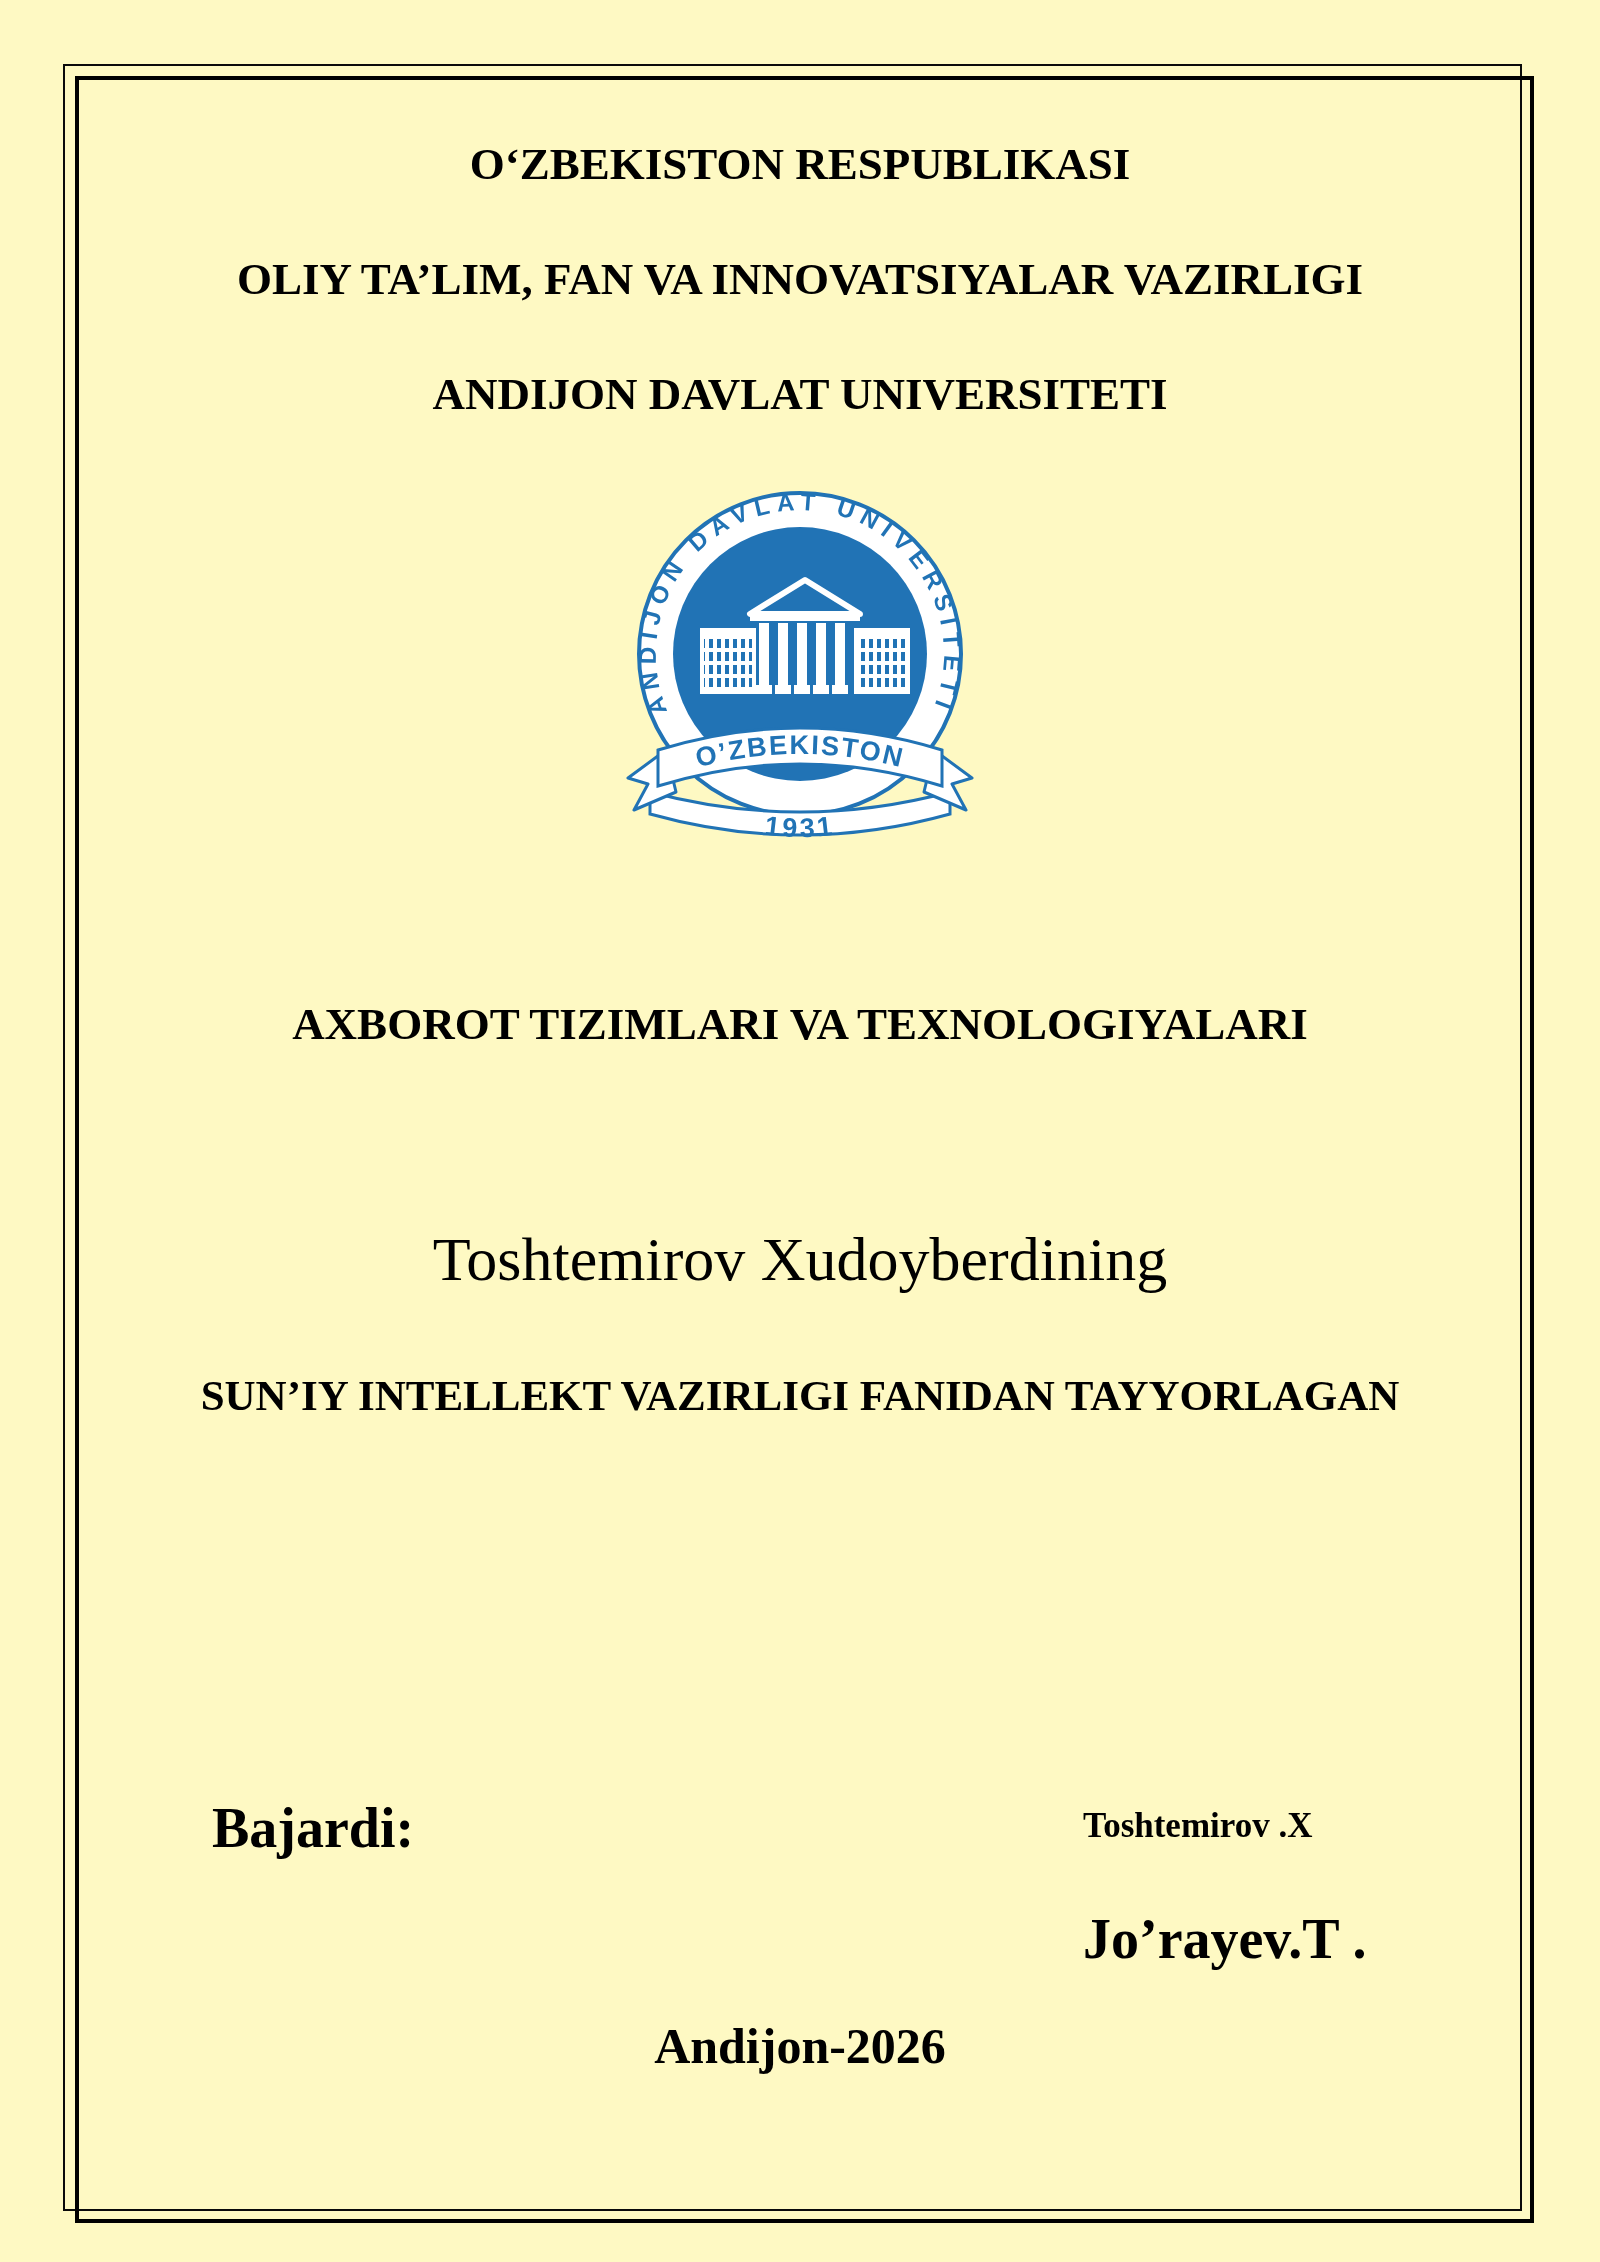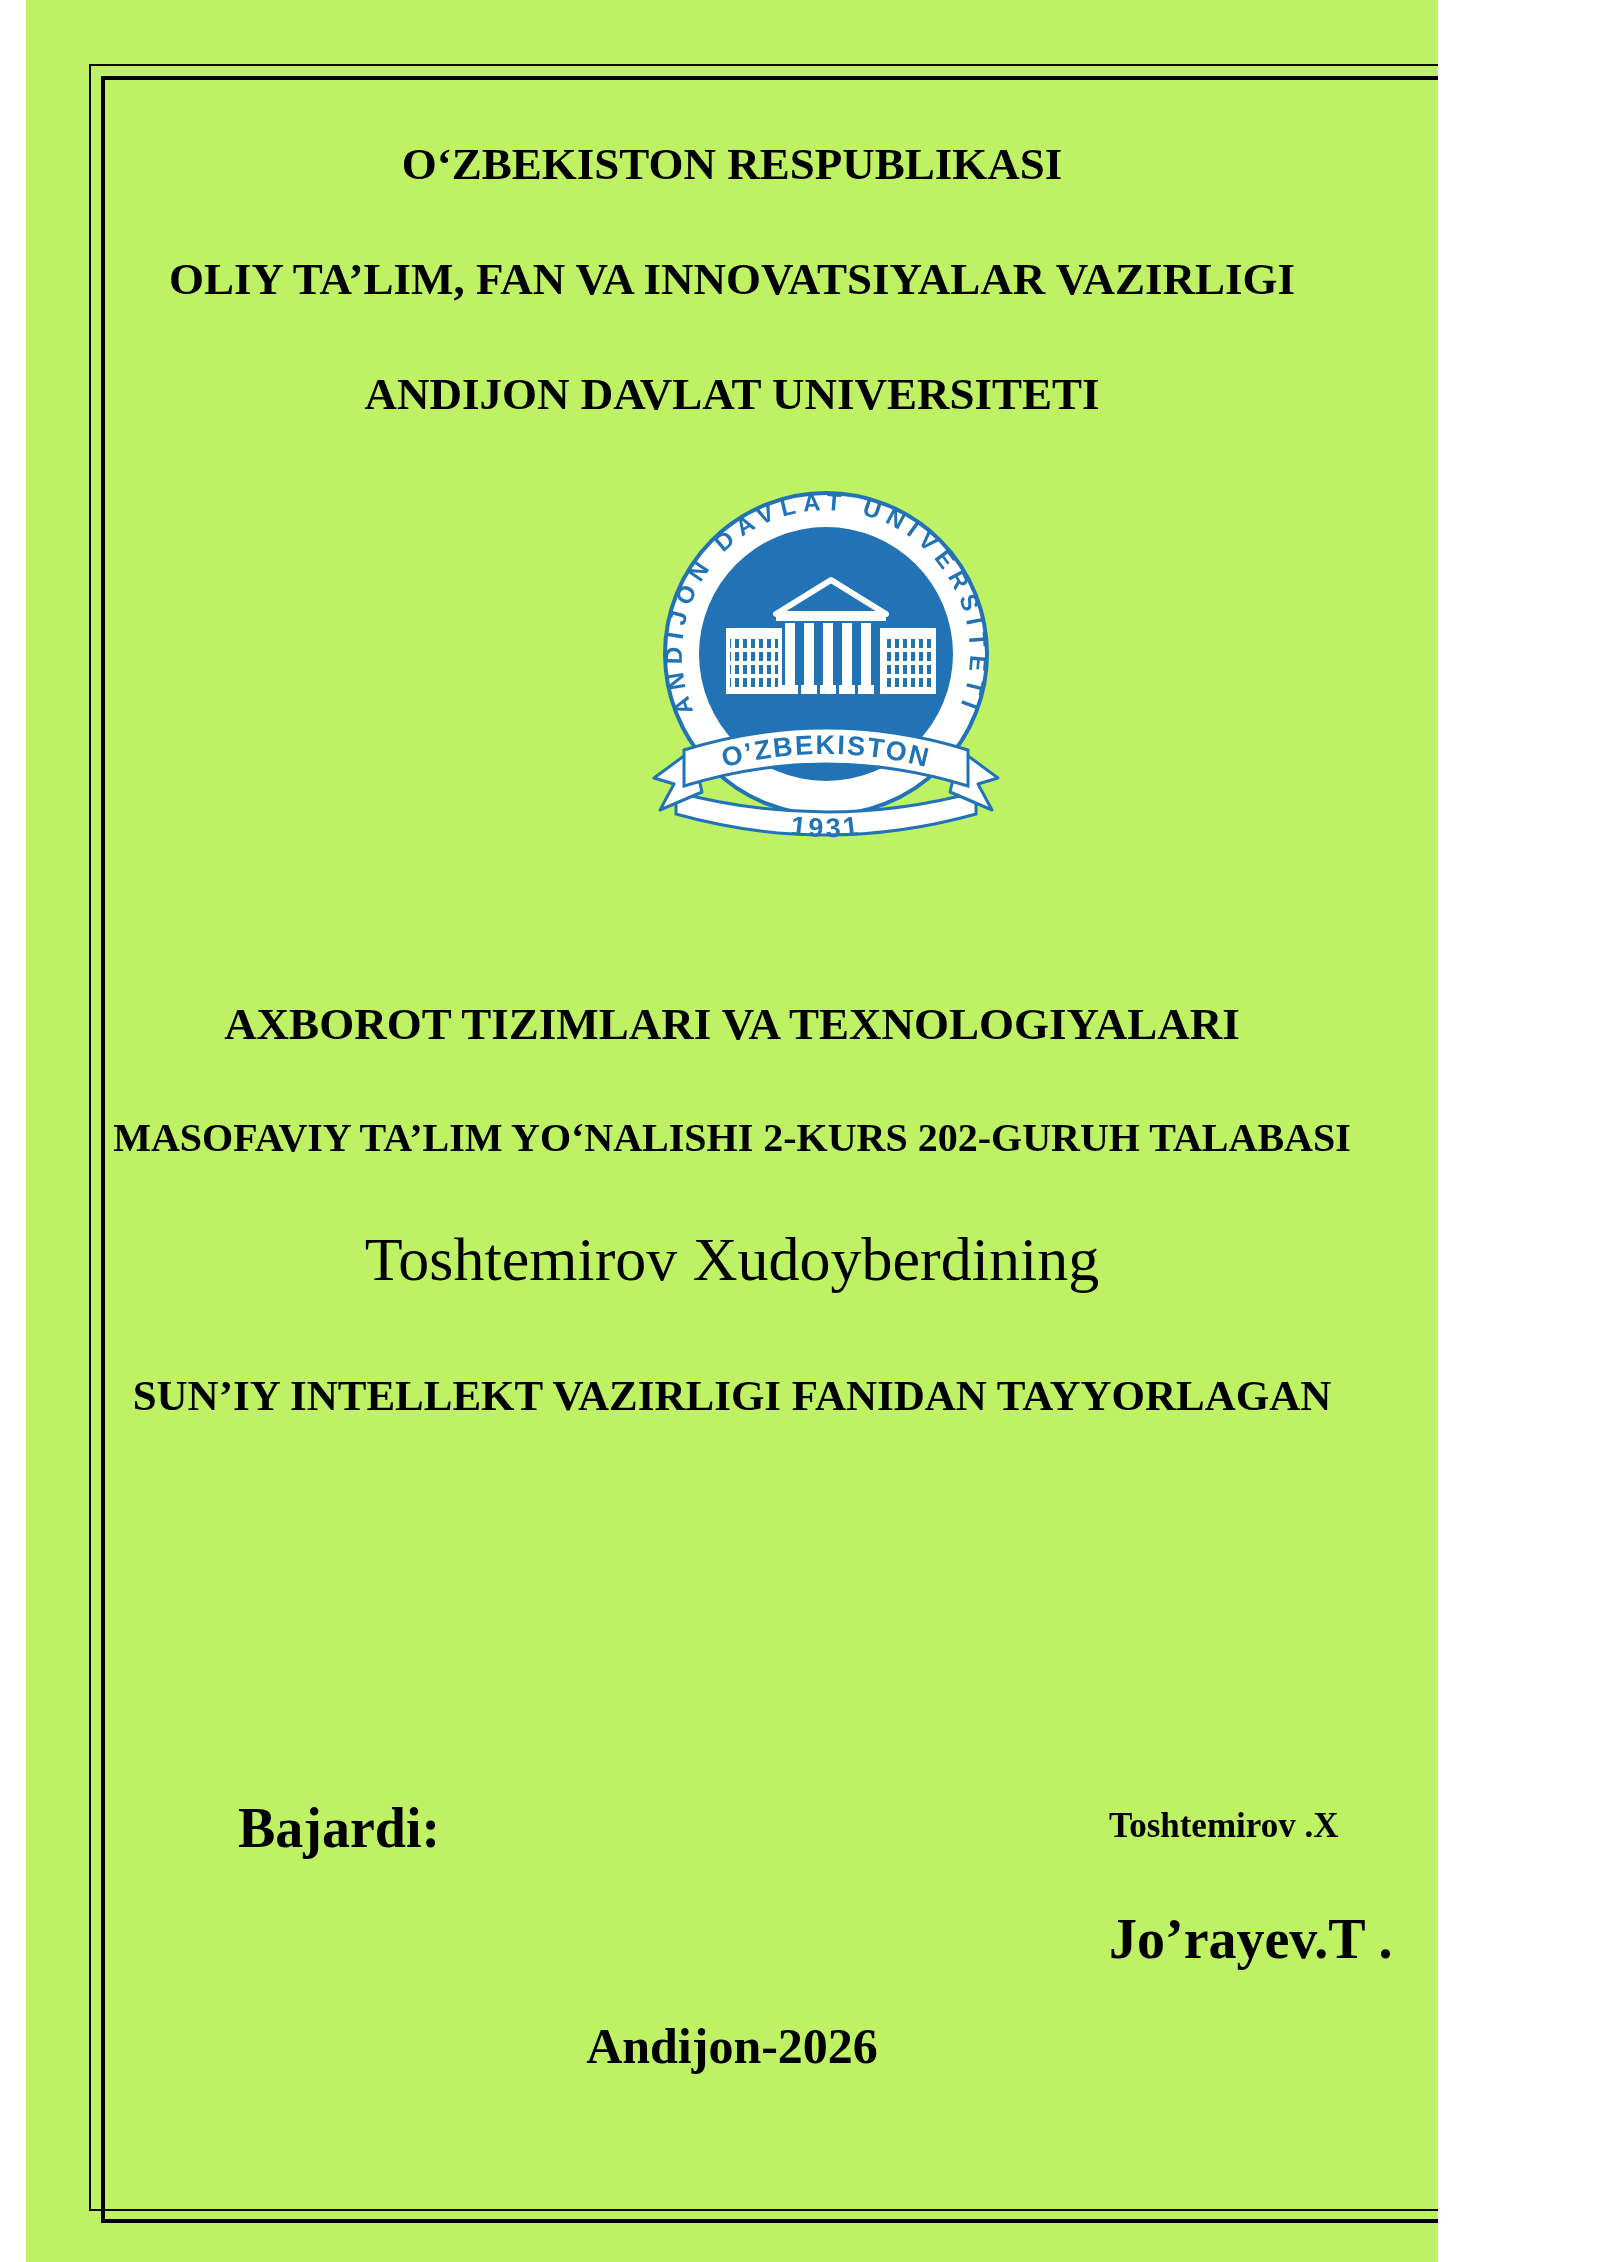--- a/index.html
+++ b/index.html
@@ -1,18 +1,18 @@
 <!DOCTYPE html>
 <html><head>
 <meta charset="utf-8">
 <style>
   html,body { margin:0; padding:0; background:#ffffff; }
   .page {
-    position:relative; width:1412px; height:2262px; background:#bef264;
-    font-family:"Liberation Serif", serif; color:#000; overflow:hidden;margin-left:26px;
+    position:relative; width:1600px; height:2262px; background:#fef9c3;
+    font-family:"Liberation Serif", serif; color:#000; overflow:hidden;
   }
   .frame { position:absolute; box-sizing:border-box; background:transparent; }
   .frame-thin  { left:63px;  top:64px;  width:1459px; height:2147px; border:2px solid #0a0a0a; }
   .frame-thick { left:75px;  top:76px;  width:1459px; height:2147px; border:4px solid #000; }
 
   .cline { position:absolute; left:80px; right:80px; text-align:center; line-height:1; white-space:nowrap; }
   .b { font-weight:bold; }
 
   .hdr1 { top:142px;  font-size:45px; }
   .hdr2 { top:257px;  font-size:45px; }
@@ -94,21 +94,20 @@
 
     <text font-size="27" letter-spacing="2" fill="#2173b5">
       <textPath href="#bannerTextPath" startOffset="50%" text-anchor="middle">O’ZBEKISTON</textPath>
     </text>
     <text font-size="27" letter-spacing="3" fill="#2173b5">
       <textPath href="#yearTextPath" startOffset="50%" text-anchor="middle">1931</textPath>
     </text>
   </svg>
 
   <div class="cline b dept">AXBOROT TIZIMLARI VA TEXNOLOGIYALARI</div>
-  <div class="cline b program">MASOFAVIY TA’LIM YOʻNALISHI 2-KURS 202-GURUH TALABASI</div>
   <div class="cline student">Toshtemirov Xudoyberdining</div>
   <div class="cline b subject">SUN’IY INTELLEKT VAZIRLIGI FANIDAN TAYYORLAGAN</div>
 
   <div class="flabel bajardi-label">Bajardi:</div>
   <div class="flabel bajardi-value">Toshtemirov .X</div>
   <div class="flabel qabul-value">Jo’rayev.T .</div>
   <div class="cline b cityyear">Andijon-2026</div>
 
 </div>
 

